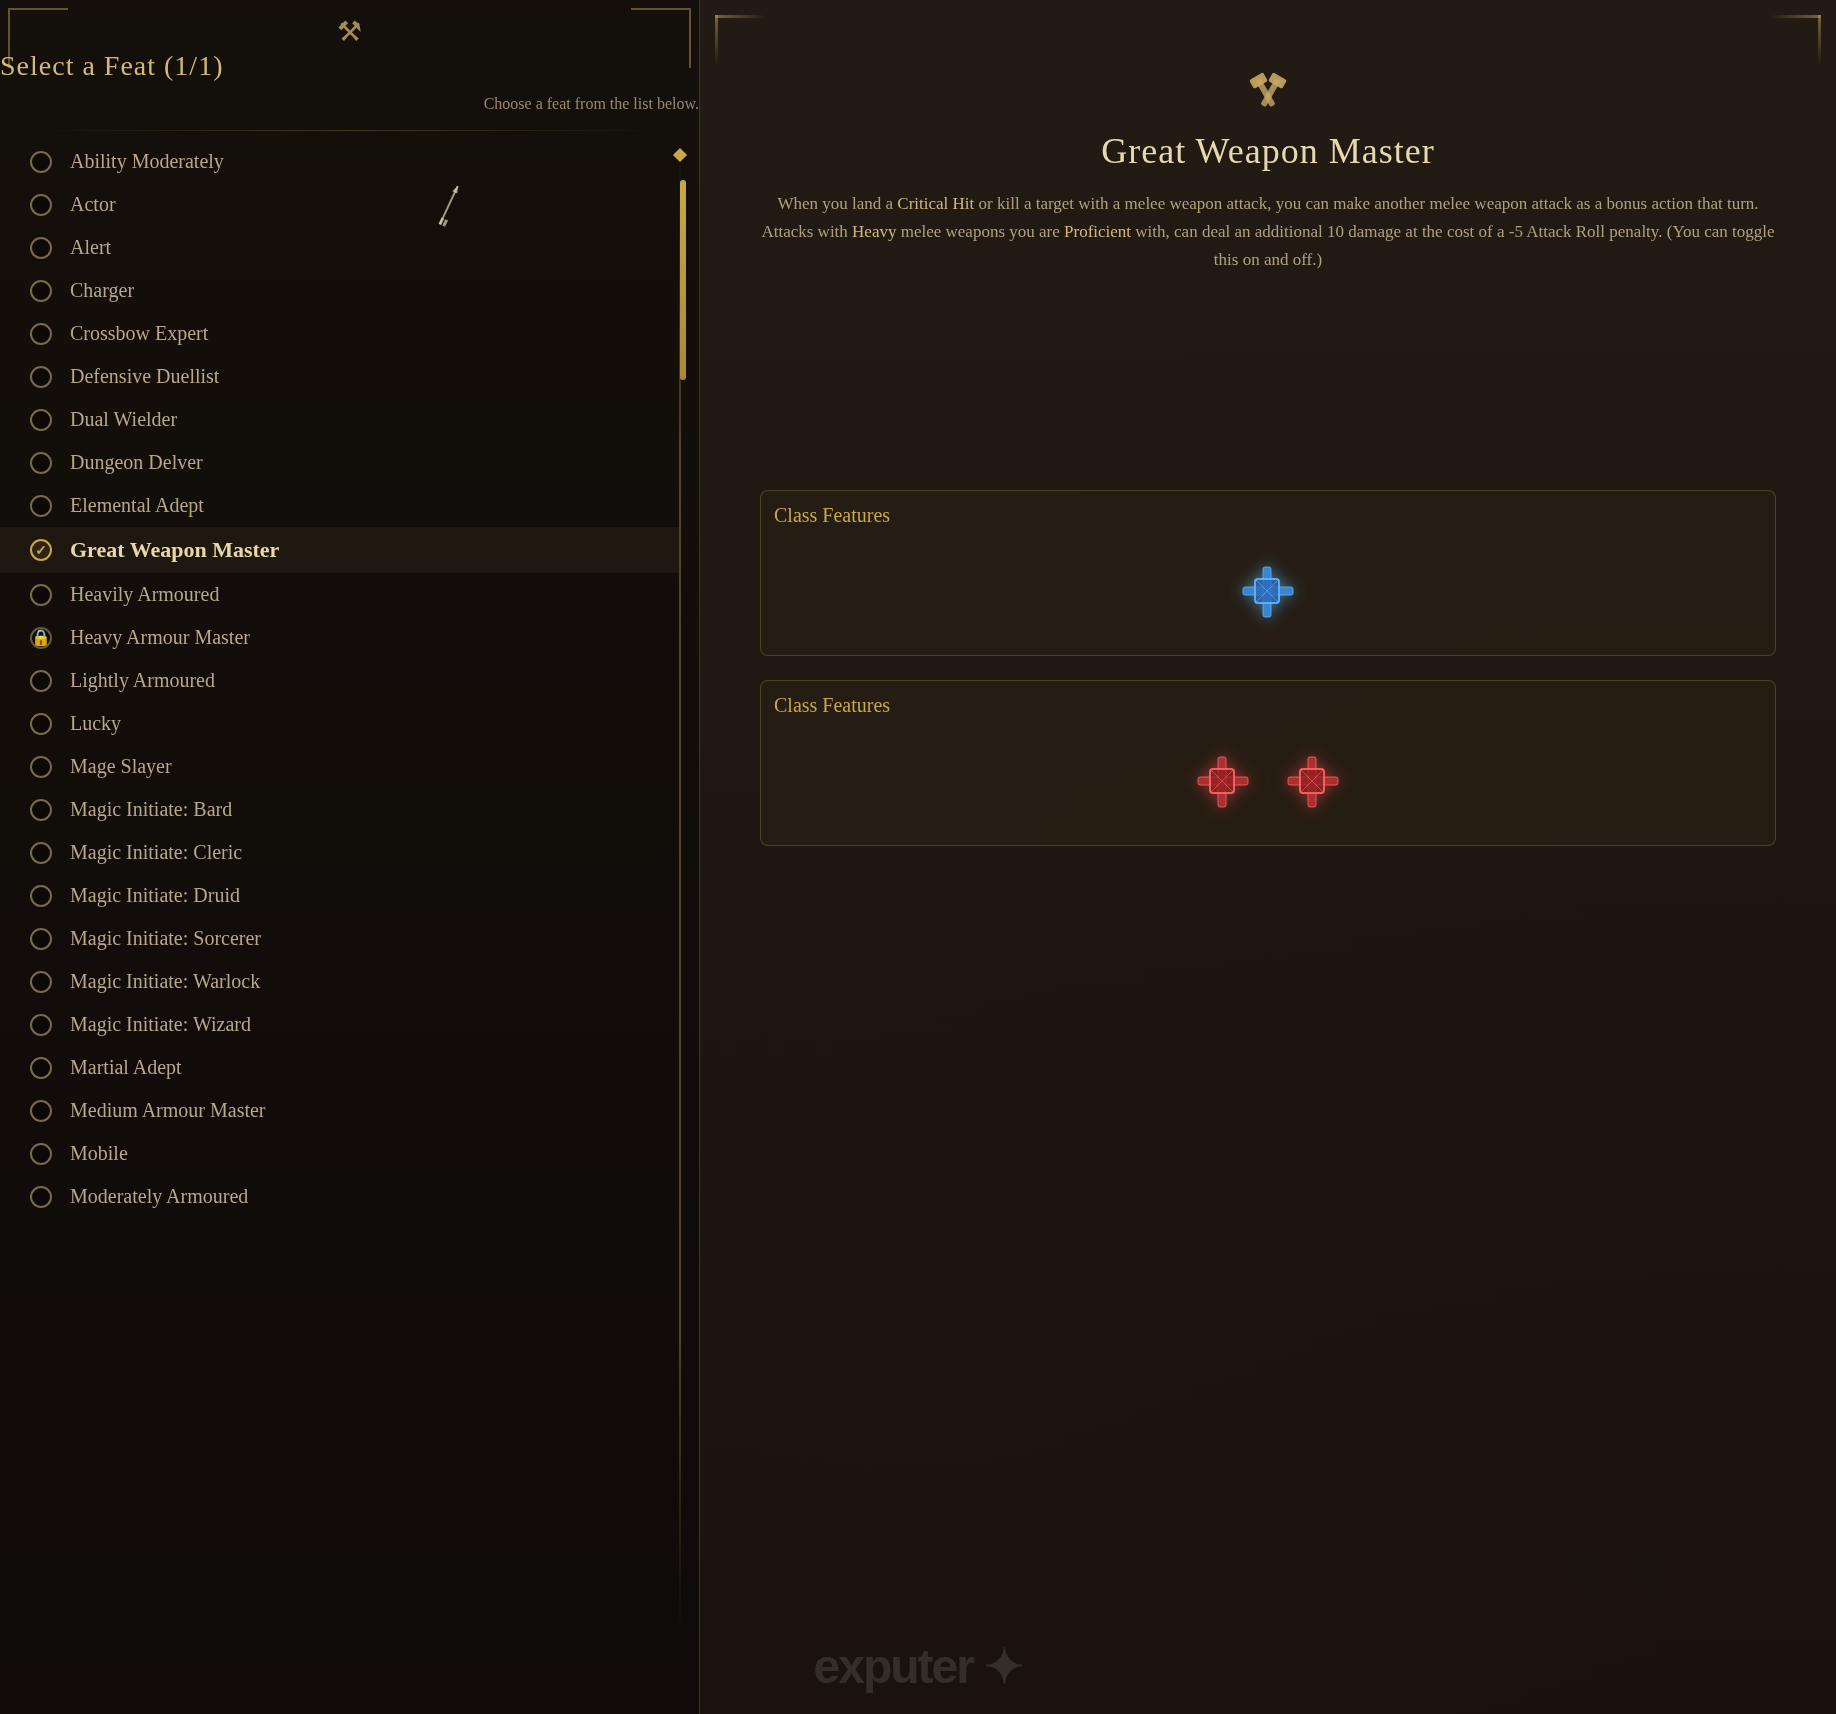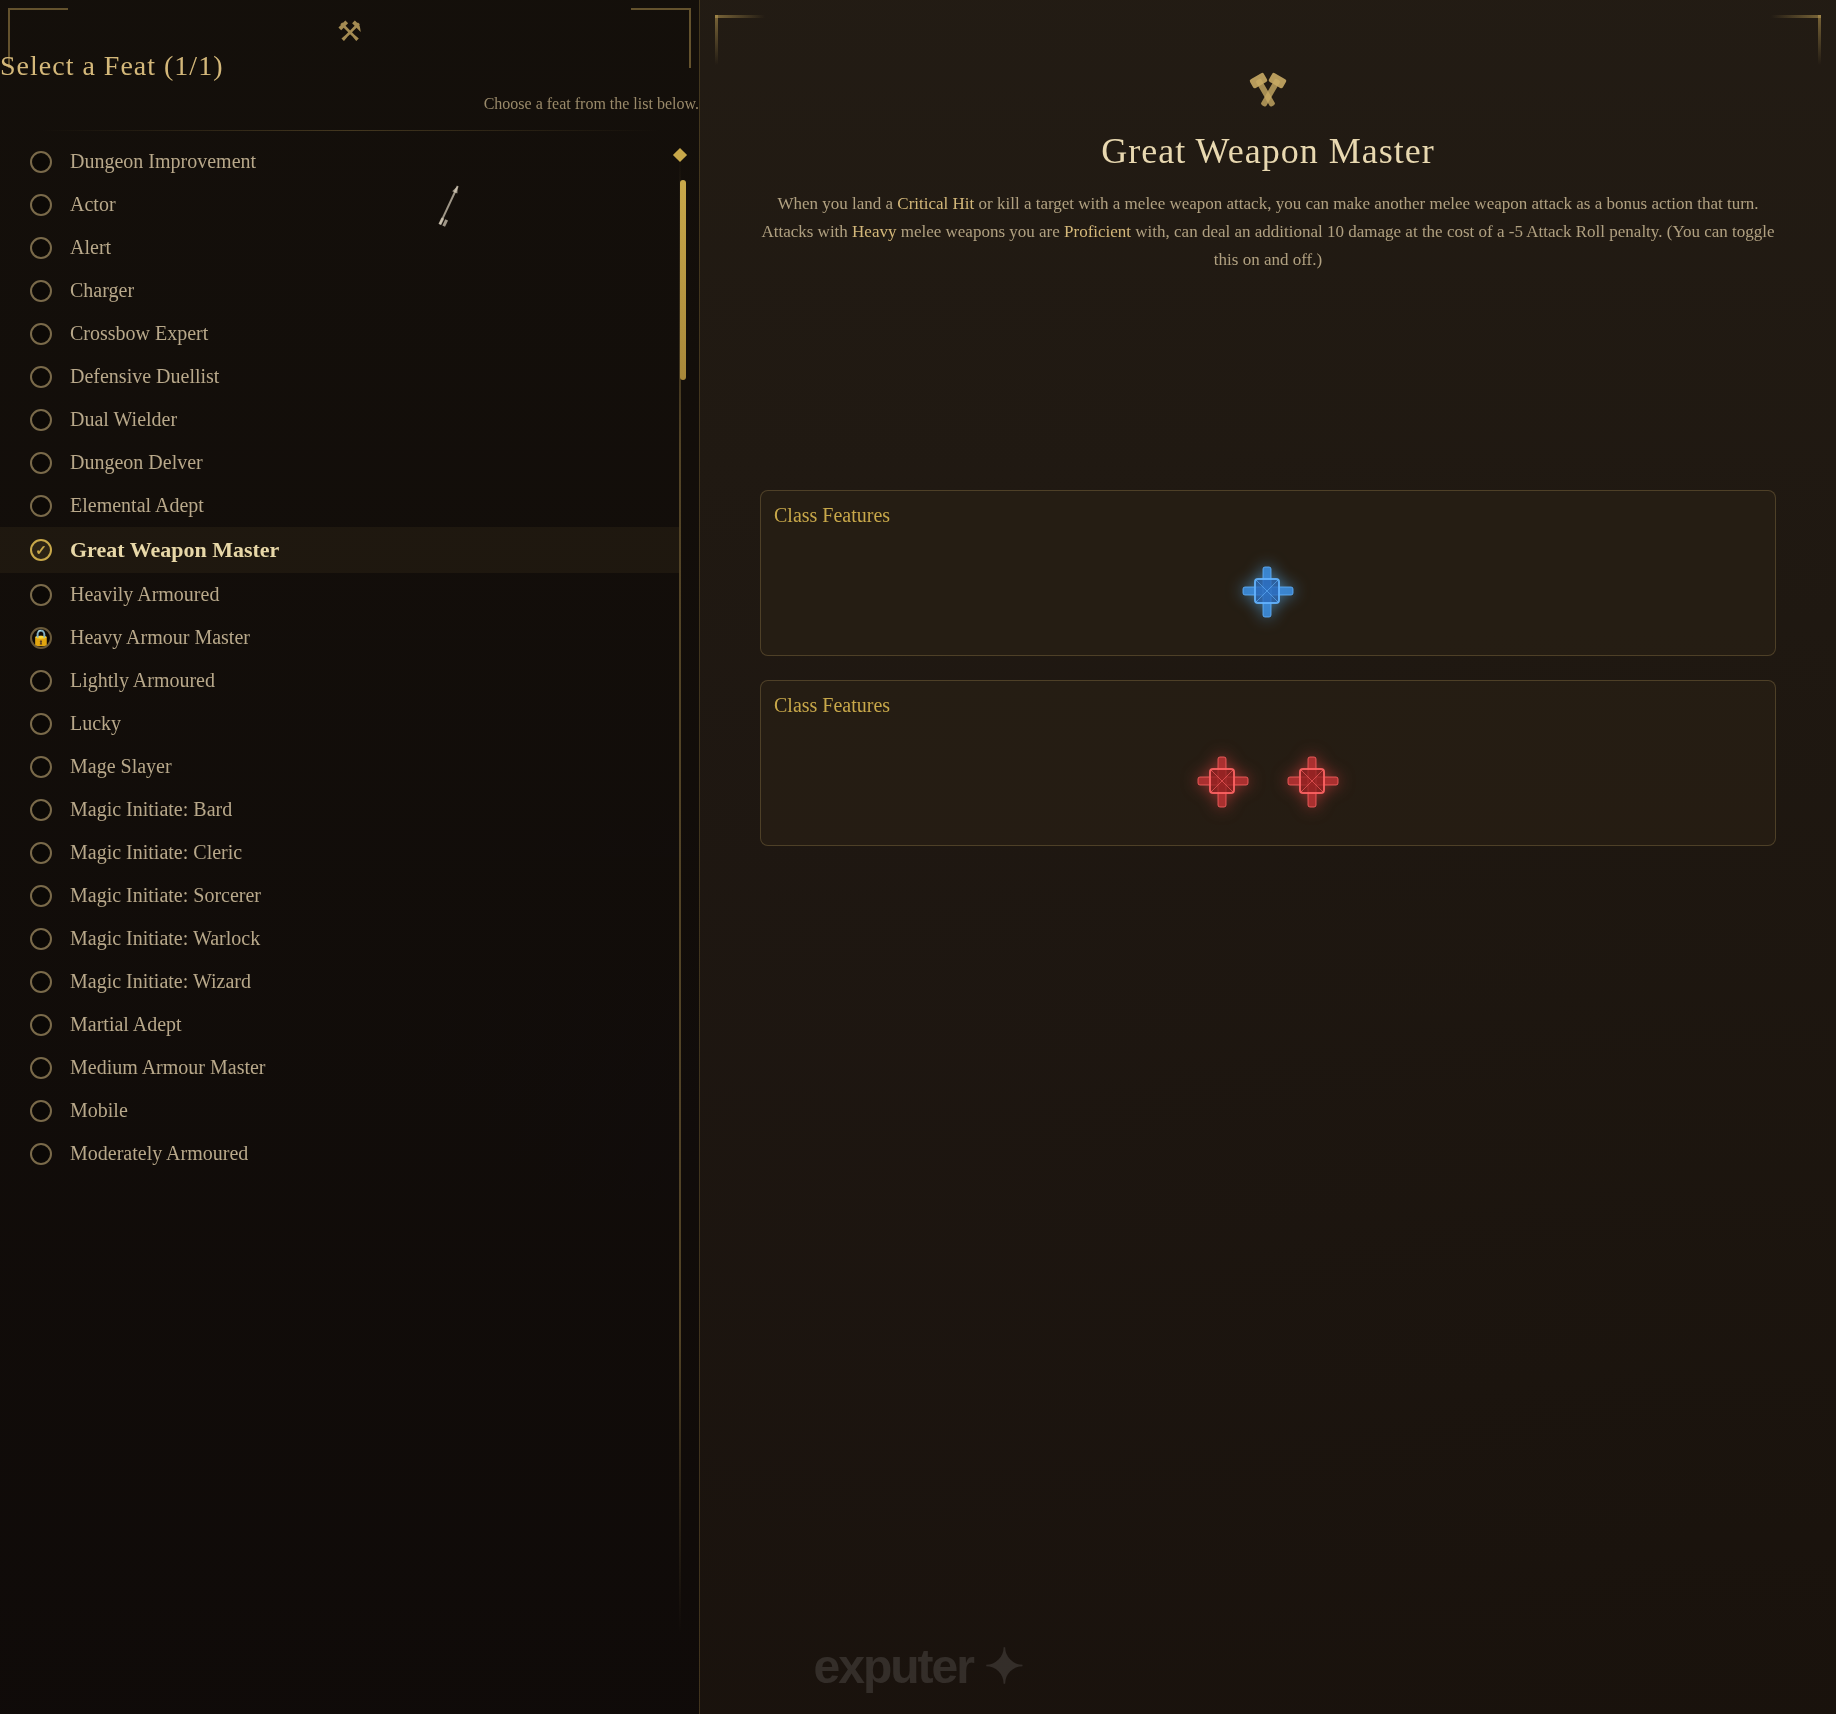--- a/index.html
+++ b/index.html
@@ -354,21 +354,21 @@
   <div class="h-line-top"></div>
 
   <div class="top-icon">⚒</div>
 
   <h1 class="panel-title">Select a Feat (1/1)</h1>
   <p class="panel-subtitle">Choose a feat from the list below.</p>
 
   <div class="feat-list" id="feat-list">
       <div class="feat-item">
         <div class="radio-btn"></div>
-        <span class="feat-name">Dungeon Improvement</span>
+        <span class="feat-name">Ability Moderately</span>
       </div>
       <div class="feat-item">
         <div class="radio-btn"></div>
         <span class="feat-name">Actor</span>
       </div>
       <div class="feat-item">
         <div class="radio-btn"></div>
         <span class="feat-name">Alert</span>
       </div>
       <div class="feat-item">
@@ -421,20 +421,24 @@
         <div class="radio-btn"></div>
         <span class="feat-name">Mage Slayer</span>
       </div>
       <div class="feat-item">
         <div class="radio-btn"></div>
         <span class="feat-name">Magic Initiate: Bard</span>
       </div>
       <div class="feat-item">
         <div class="radio-btn"></div>
         <span class="feat-name">Magic Initiate: Cleric</span>
+      </div>
+      <div class="feat-item">
+        <div class="radio-btn"></div>
+        <span class="feat-name">Magic Initiate: Druid</span>
       </div>
       <div class="feat-item">
         <div class="radio-btn"></div>
         <span class="feat-name">Magic Initiate: Sorcerer</span>
       </div>
       <div class="feat-item">
         <div class="radio-btn"></div>
         <span class="feat-name">Magic Initiate: Warlock</span>
       </div>
       <div class="feat-item">

